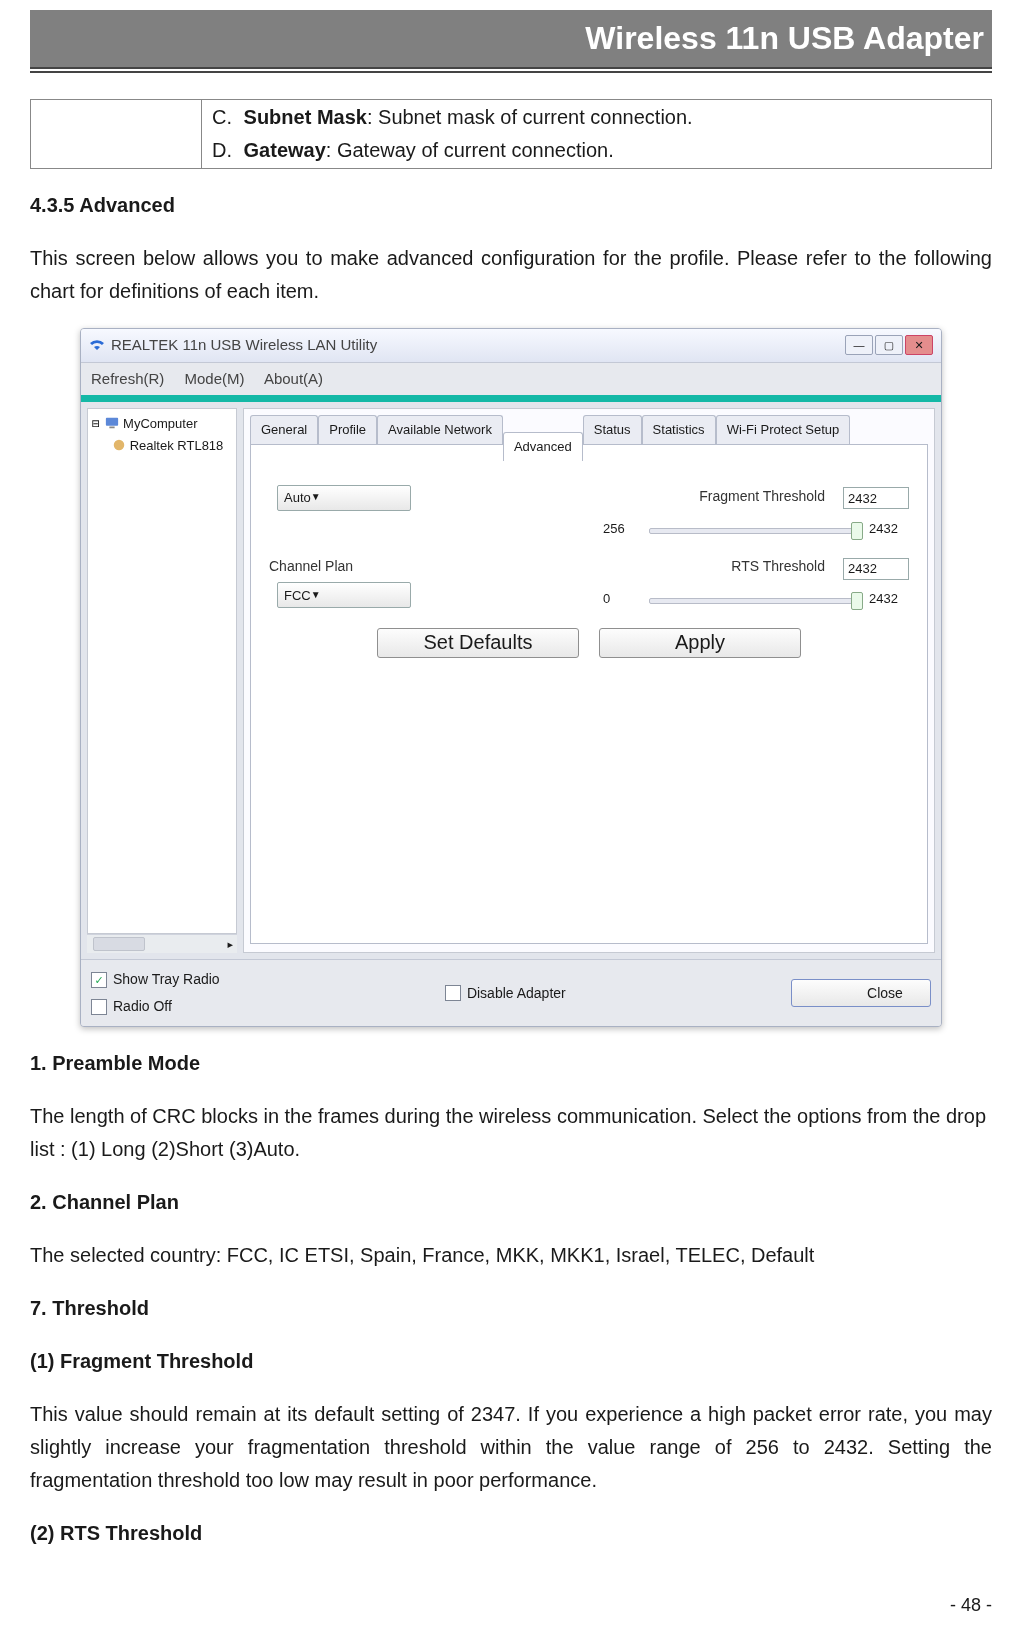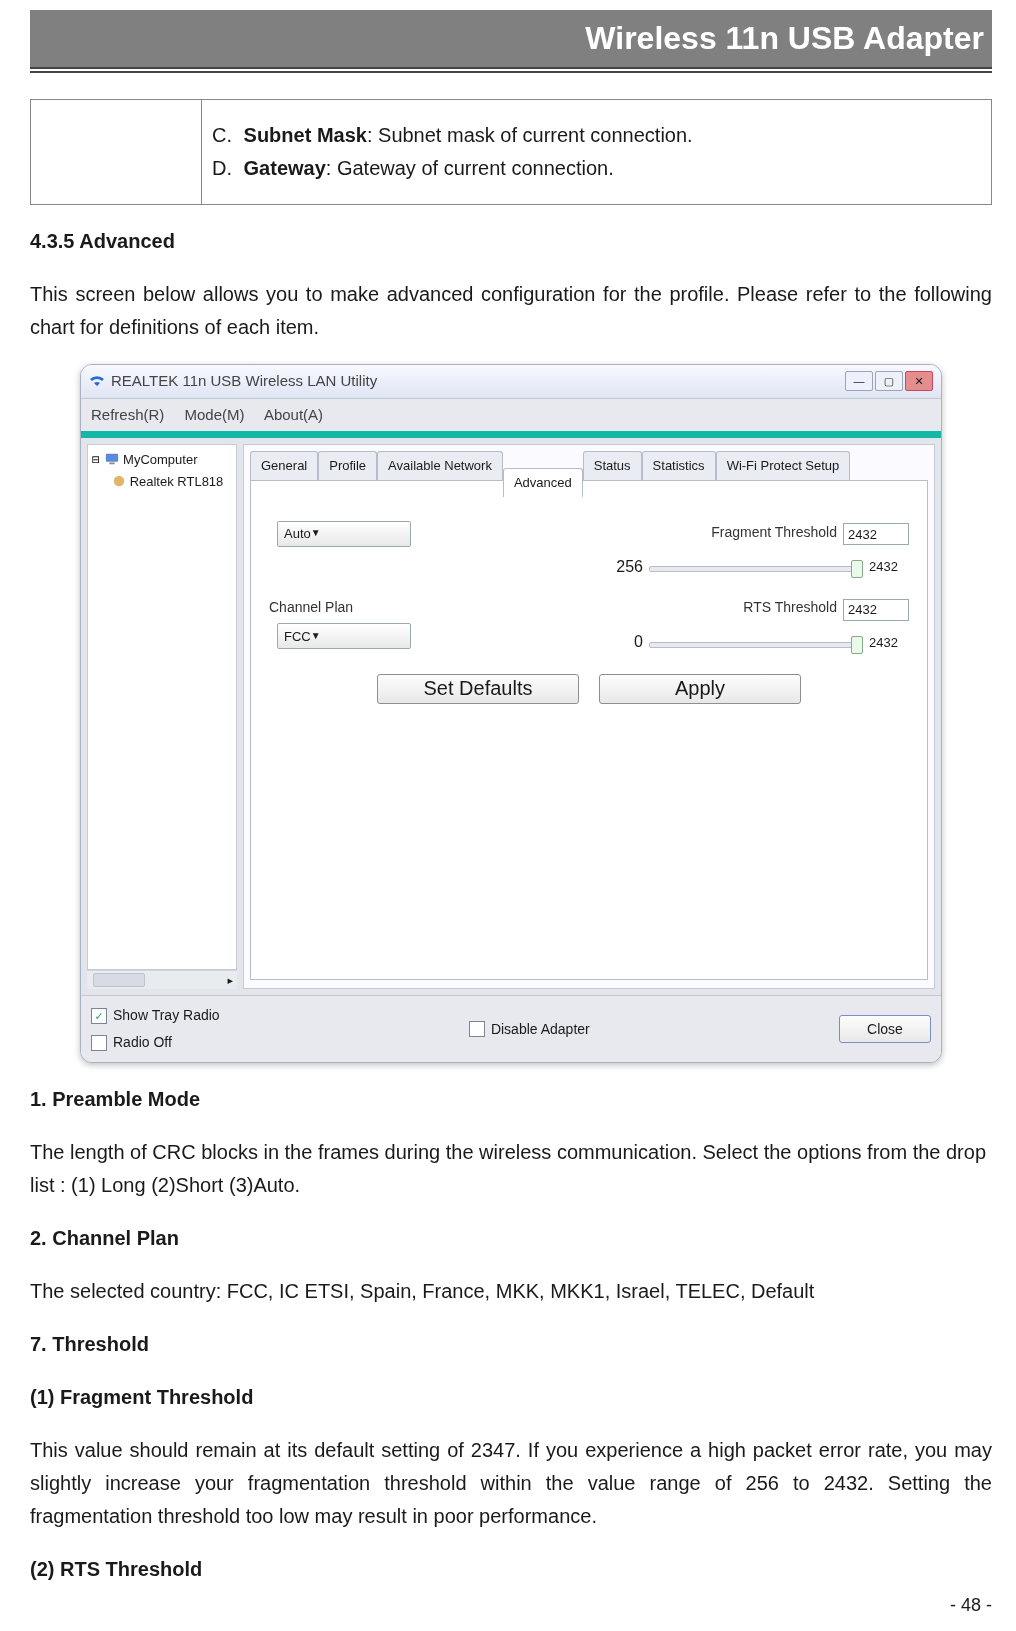--- a/index.html
+++ b/index.html
@@ -45,35 +45,35 @@
 }
 
 
 table.info-frag{
   border-collapse:collapse;
   width:100%;
   margin-bottom:10px;
 }
 table.info-frag td{
   border:1px solid #888;
-  padding:19px 10px;
+  padding:1px 10px;
   vertical-align:top;
 }
 .item-letter{width:26px;display:inline-block;}
 .bold{font-weight:bold;}
 
 
 .sec-num{font-weight:bold;}
 
 
 .win{
   width:860px;
   margin:10px auto;
   border:1px solid var(--win-bd);
-  border-radius:12px;
+  border-radius:4px;
   overflow:hidden;
   font-size:15px;
   background:var(--win);
   box-shadow:0 2px 6px rgba(0,0,0,.25);
 }
 .win .titlebar{
   display:flex;
   align-items:center;
   gap:6px;
   padding:4px 8px;
@@ -127,56 +127,56 @@
 }
 .row{display:flex;gap:28px;margin-bottom:16px;}
 .col{flex:1;}
 .lbl{display:block;margin-bottom:4px;color:#333;}
 .dd{
   width:120px;height:24px;border:1px solid #9aa;border-radius:2px;
   background:linear-gradient(#fff,#e8e8e8);display:flex;align-items:center;
   padding:0 6px;font-size:13px;margin-left:8px;
 }
 .dd .arrow{font-size:10px;}
-.thresh{display:flex;align-items:center;gap:6px;margin-bottom:6px;}
+.thresh{display:flex;align-items:center;gap:18px;margin-bottom:6px;}
 .thresh .txtbox{
   width:56px;height:20px;border:1px solid #9aa;background:#fff;font-size:13px;
   display:flex;align-items:center;padding:0 4px;
 }
 .slider{
   position:relative;flex:1;height:18px;
 }
 .slider .track{
   position:absolute;left:0;right:0;top:8px;height:4px;border:1px solid #b8bcc8;border-radius:2px;background:#e7e9f1;
 }
 .slider .thumb{
   position:absolute;top:2px;width:10px;height:16px;border:1px solid #8a8;background:#eafaea;border-radius:2px;
 }
 .rng{display:flex;align-items:center;gap:6px;}
-.rng .end{width:40px;font-size:16px;text-align:right;}
+.rng .end{width:40px;font-size:13px;}
 .rng .endR{width:40px;font-size:13px;}
 
 .btnrow{margin-top:18px;display:flex;gap:20px;justify-content:center;}
 .btn{
   width:200px;height:28px;border:1px solid var(--btn-bd);border-radius:3px;
   background:linear-gradient(#fdfdfd,#e8e8e8);display:flex;align-items:center;justify-content:center;font-size:20px;
 }
 .hscroll{height:18px;background:#e9ecef;border-top:1px solid #cfd3dd;display:flex;align-items:center;}
 .hscroll .thumb{width:50px;height:12px;border:1px solid #bfc3cc;background:#d8dbe3;margin-left:6px;border-radius:2px;}
 
 .footer{
   display:flex;align-items:center;gap:30px;
   padding:8px 10px;font-size:14px;background:var(--win);border-top:1px solid #c3c8d5;
 }
 .chk{display:flex;align-items:center;gap:6px;}
 .chkbox{width:14px;height:14px;border:1px solid #7d8594;background:#fff;display:inline-flex;align-items:center;justify-content:center;font-size:11px;color:#2a5;}
 .footer .spacer{flex:1;}
 .closebtn{
   width:90px;height:26px;border:1px solid #7a8fc8;border-radius:3px;
-  background:linear-gradient(#fdfdfd,#e8e8e8);display:flex;align-items:center;justify-content:center;
+  background:linear-gradient(#fdfdfd,#e8e8e8);display:flex;align-items:center;justify-content:center;padding-left:48px;
 }
 
 .pageno{position:fixed;bottom:10px;right:24px;font-size:18px;}
 </style>
 </head>
 <body>
 
 <div class="header">
   <div class="banner">Wireless 11n USB Adapter</div>
   <hr>

